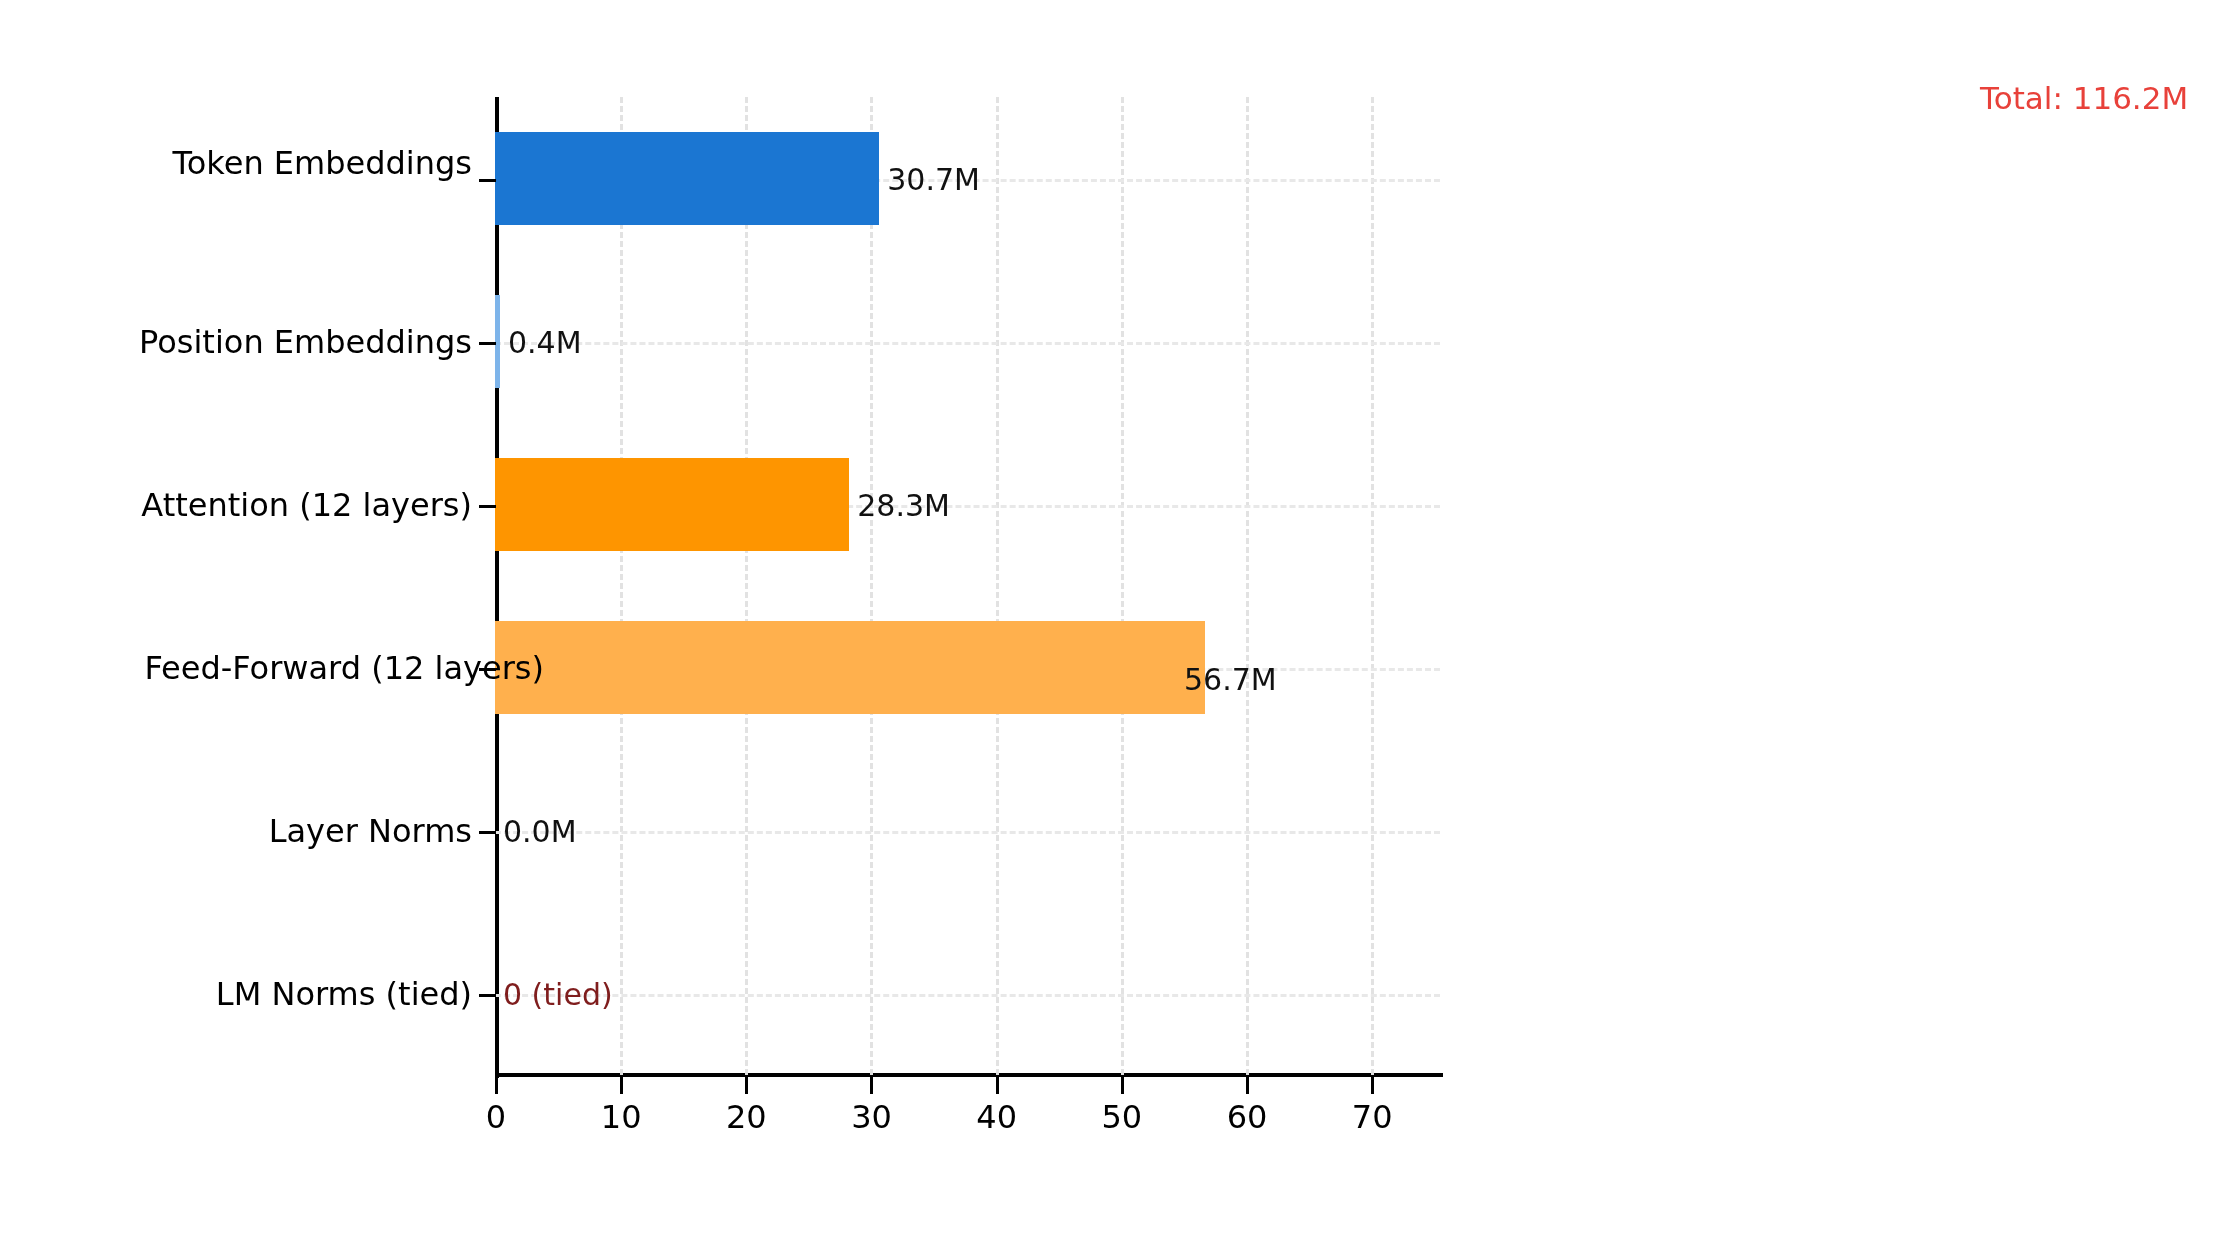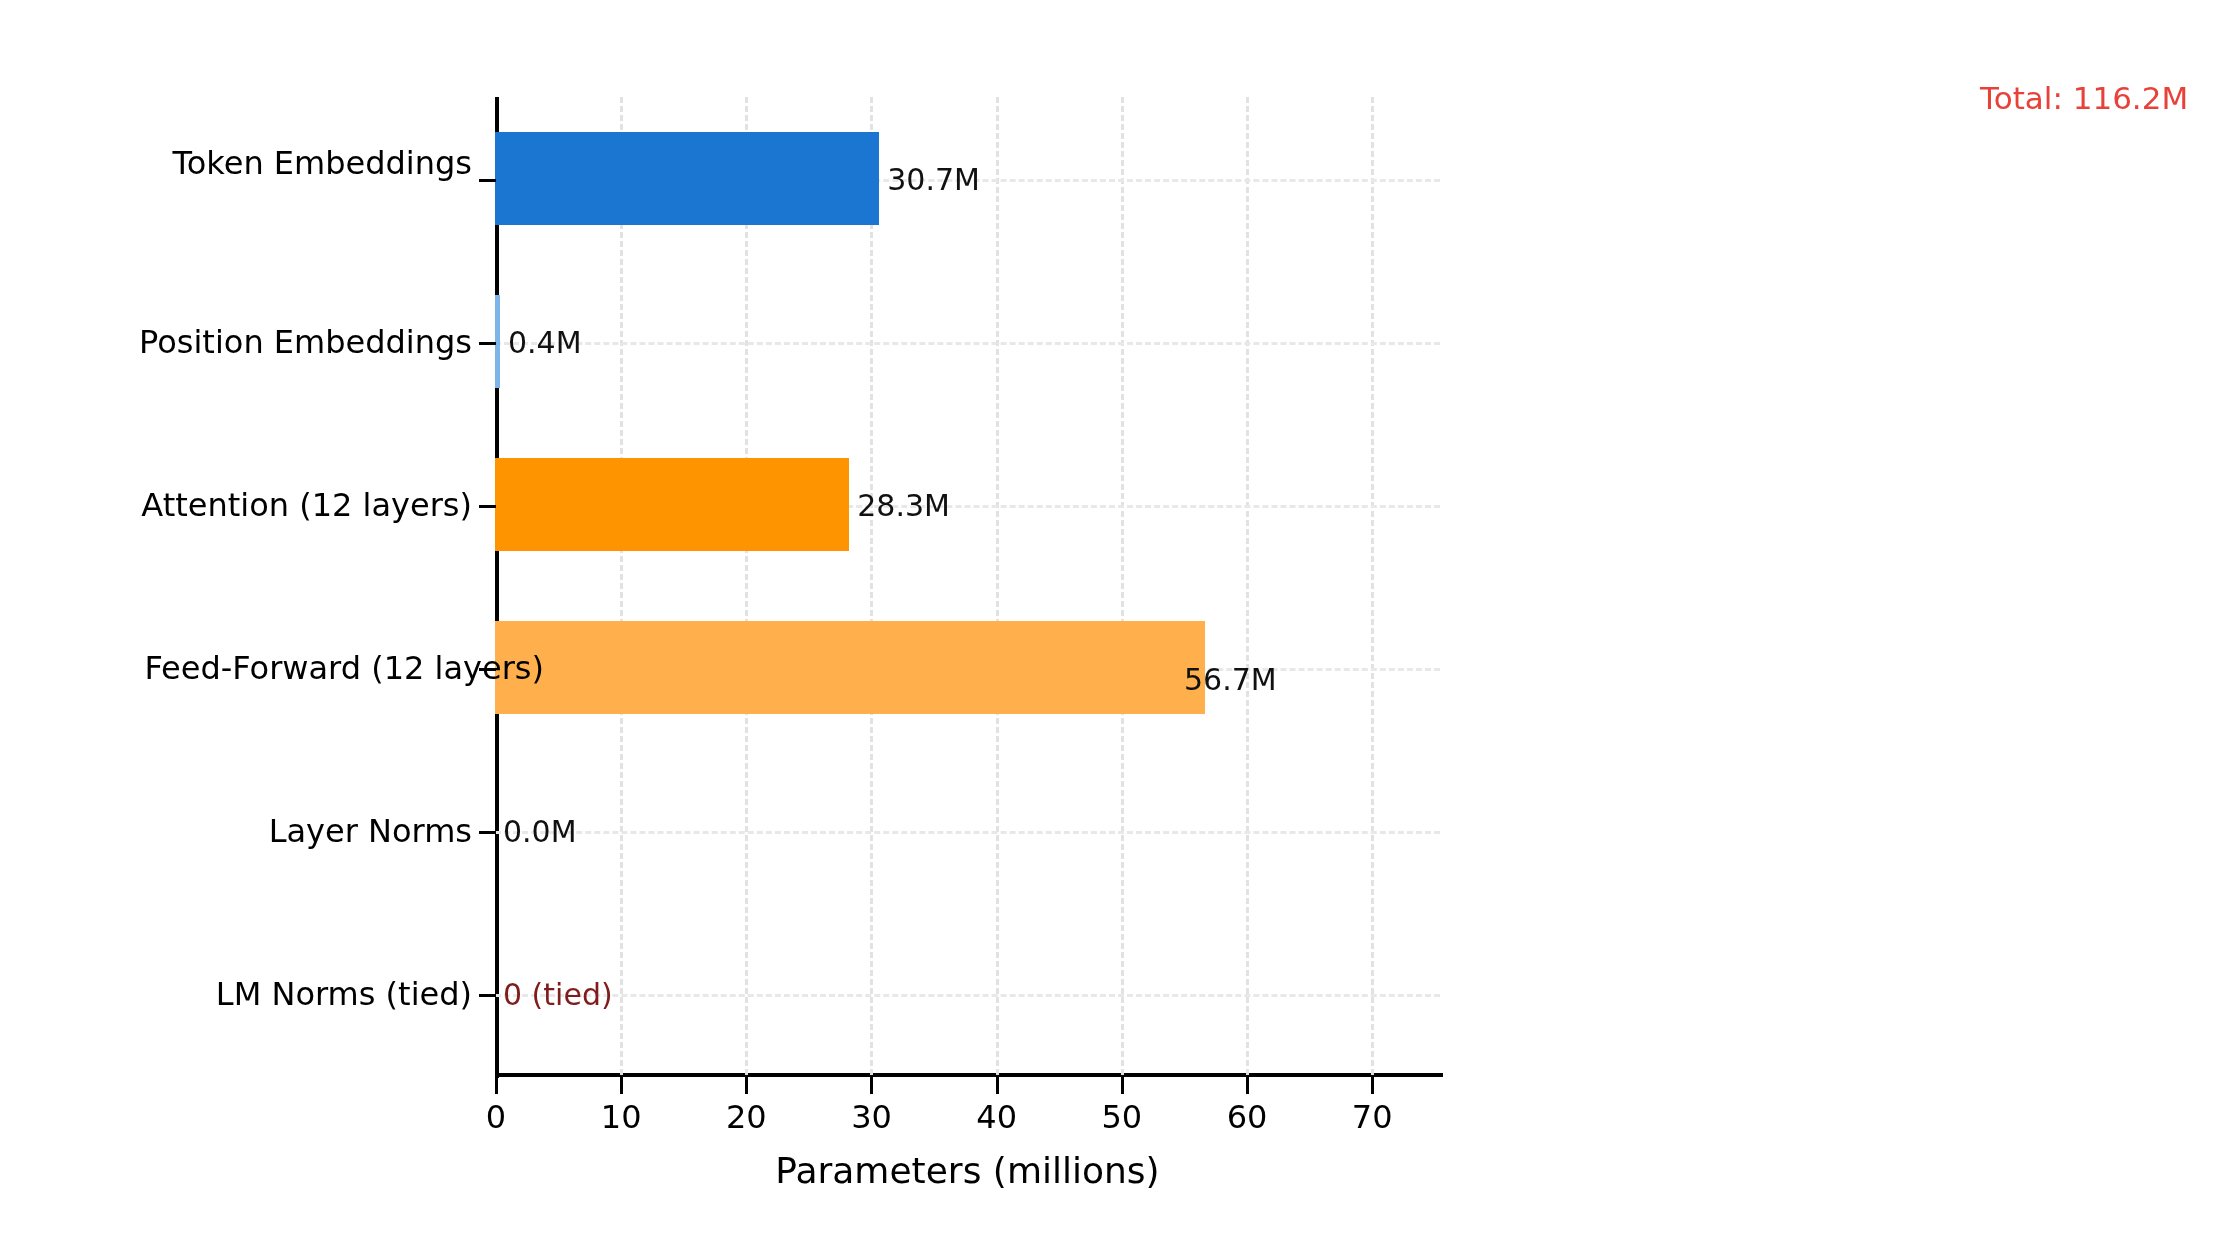--- a/index.html
+++ b/index.html
@@ -213,15 +213,14 @@
       <div class="ytick-mark" style="top: 504.5px;"></div>
       <div class="ytick-label" style="right: 1748px; top: 504.5px;">Attention (12 layers)</div>
       <div class="ytick-mark" style="top: 667.5px;"></div>
       <div class="ytick-label" style="right: 1676px; top: 667.5px;">Feed-Forward (12 layers)</div>
       <div class="ytick-mark" style="top: 830.5px;"></div>
       <div class="ytick-label" style="right: 1748px; top: 830.5px;">Layer Norms</div>
       <div class="ytick-mark" style="top: 993.5px;"></div>
       <div class="ytick-label" style="right: 1748px; top: 993.5px;">LM Norms (tied)</div>
     </div>
 
-  <div id="xaxis-title">Parameters (millions)</div>
 
 </div>
 
 </body></html>

